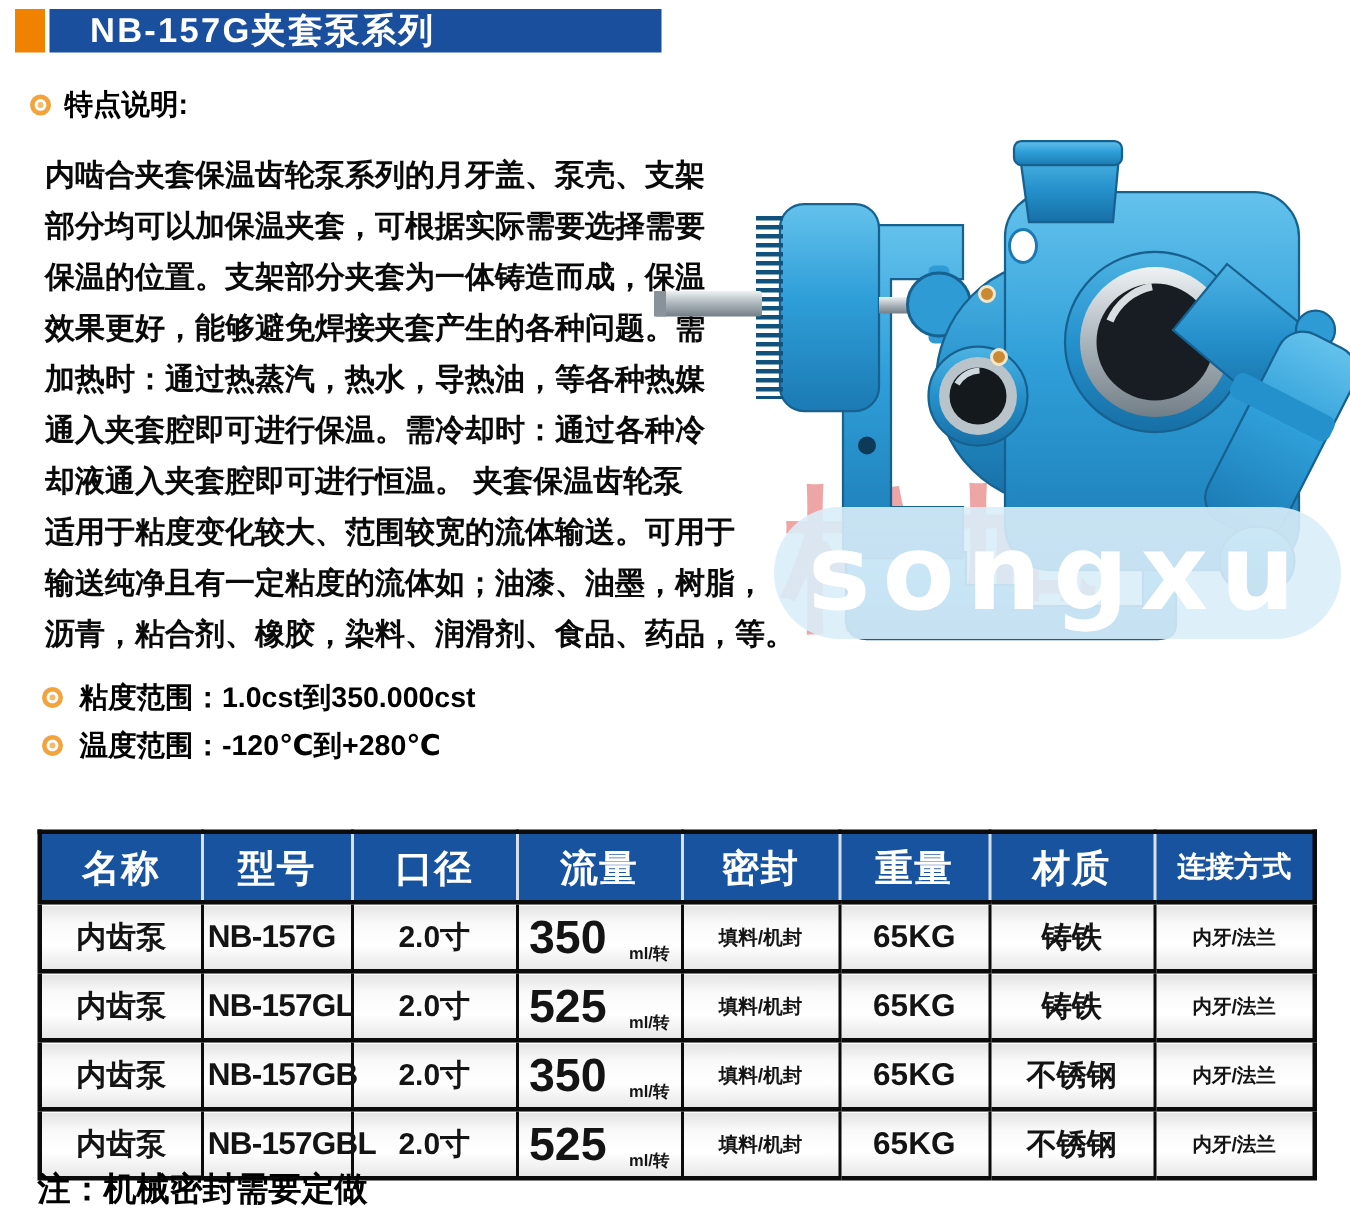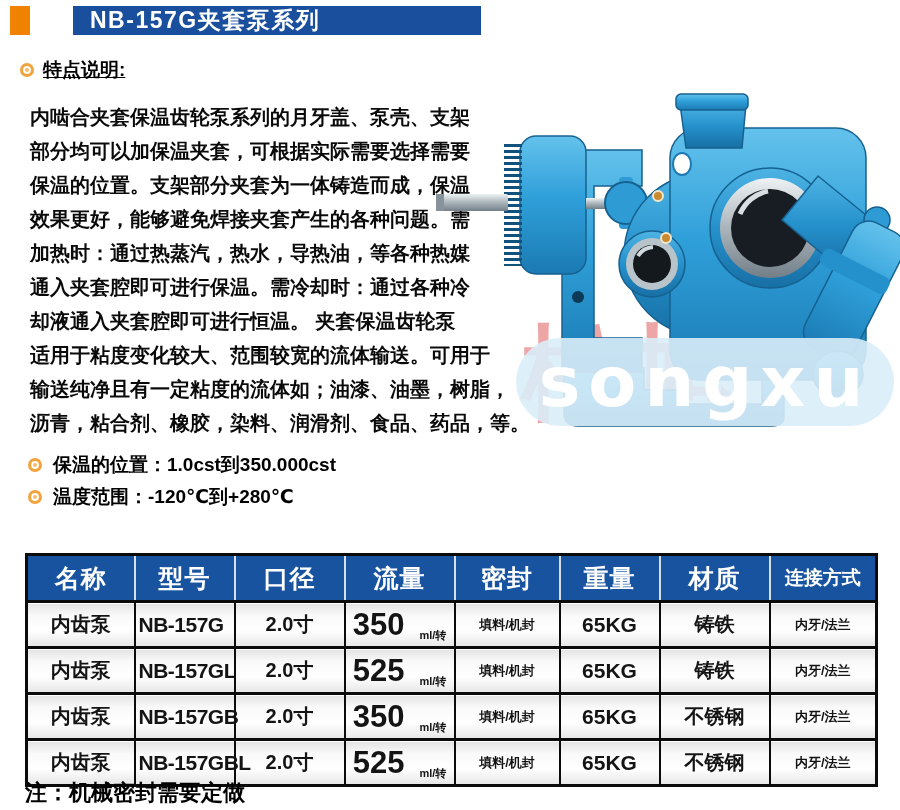--- a/index.html
+++ b/index.html
@@ -4,32 +4,32 @@
 <style>
   html,body{margin:0;padding:0;background:#fff;}
   #page{
     position:relative;width:900px;height:810px;background:#ffffff;overflow:hidden;
     font-family:"Liberation Sans","DejaVu Sans",sans-serif;color:#000;
   }
   
   .hdr-accent{position:absolute;left:10px;top:6px;width:20px;height:29px;background:#f08200;}
   .hdr-bar{
     position:absolute;left:33px;top:6px;width:408px;height:29px;background:#1a4f9d;
-    color:#fff;font-size:23px;font-weight:bold;line-height:29px;padding-left:17px;
-    letter-spacing:1.5px;box-sizing:border-box;white-space:nowrap;margin-left:40px;
+    color:#fff;font-size:23px;font-weight:bold;line-height:29px;padding-left:27px;
+    letter-spacing:1.5px;box-sizing:border-box;white-space:nowrap;
   }
   
   .ring{
     display:inline-block;flex:none;width:8px;height:8px;border-radius:50%;
     border:3px solid #f2a33c;box-shadow:inset 0 0 0 2px #fff, inset 0 0 0 4px #f2bc6a;
     background:#fff;
   }
   .feat-head{
     position:absolute;left:20px;top:57px;display:flex;align-items:center;gap:9px;
-    font-size:19px;font-weight:bold;text-decoration:underline;
+    font-size:19px;font-weight:bold;
   }
   .para{
     position:absolute;left:30px;top:100px;font-size:20px;line-height:34px;
     font-weight:600;white-space:nowrap;color:#0a0a0a;
   }
   
   .pump-wrap{position:absolute;left:430px;top:92px;width:470px;height:348px;}
   
   .spec{
     position:absolute;left:28px;display:flex;align-items:center;gap:11px;
@@ -164,21 +164,21 @@
         <ellipse cx="408" cy="282" rx="25" ry="23" fill="url(#gBody2)" stroke="#16618f" stroke-width="1.5"></ellipse>
       </g>
 
       <rect x="86" y="246" width="378" height="88" rx="44" fill="#d9edf8" opacity="0.9"></rect>
       <text x="275" y="314" text-anchor="middle" font-size="70" font-weight="bold" letter-spacing="8" fill="#ffffff" font-family="DejaVu Sans, sans-serif">songxu</text>
     </svg>
   </div>
 
   <div class="spec" style="top:452px">
     <span class="ring"></span>
-    <span>保温的位置：1.0cst到350.000cst</span>
+    <span>粘度范围：1.0cst到350.000cst</span>
   </div>
   <div class="spec" style="top:484px">
     <span class="ring"></span>
     <span>温度范围：-120℃到+280℃</span>
   </div>
 
   <table class="spec-table">
     <colgroup>
       <col style="width:108px">
         <col style="width:100px">

